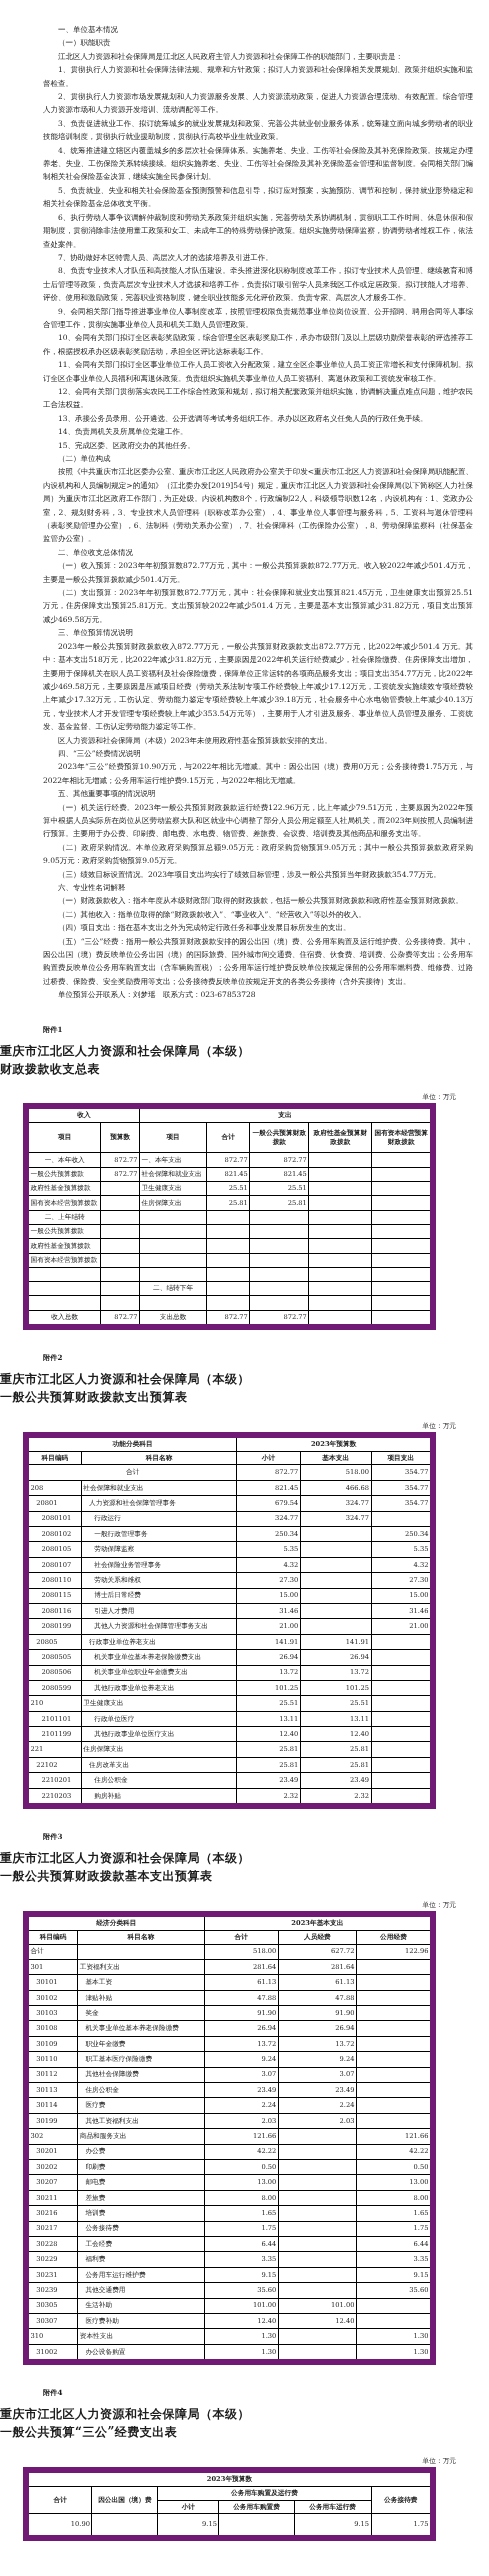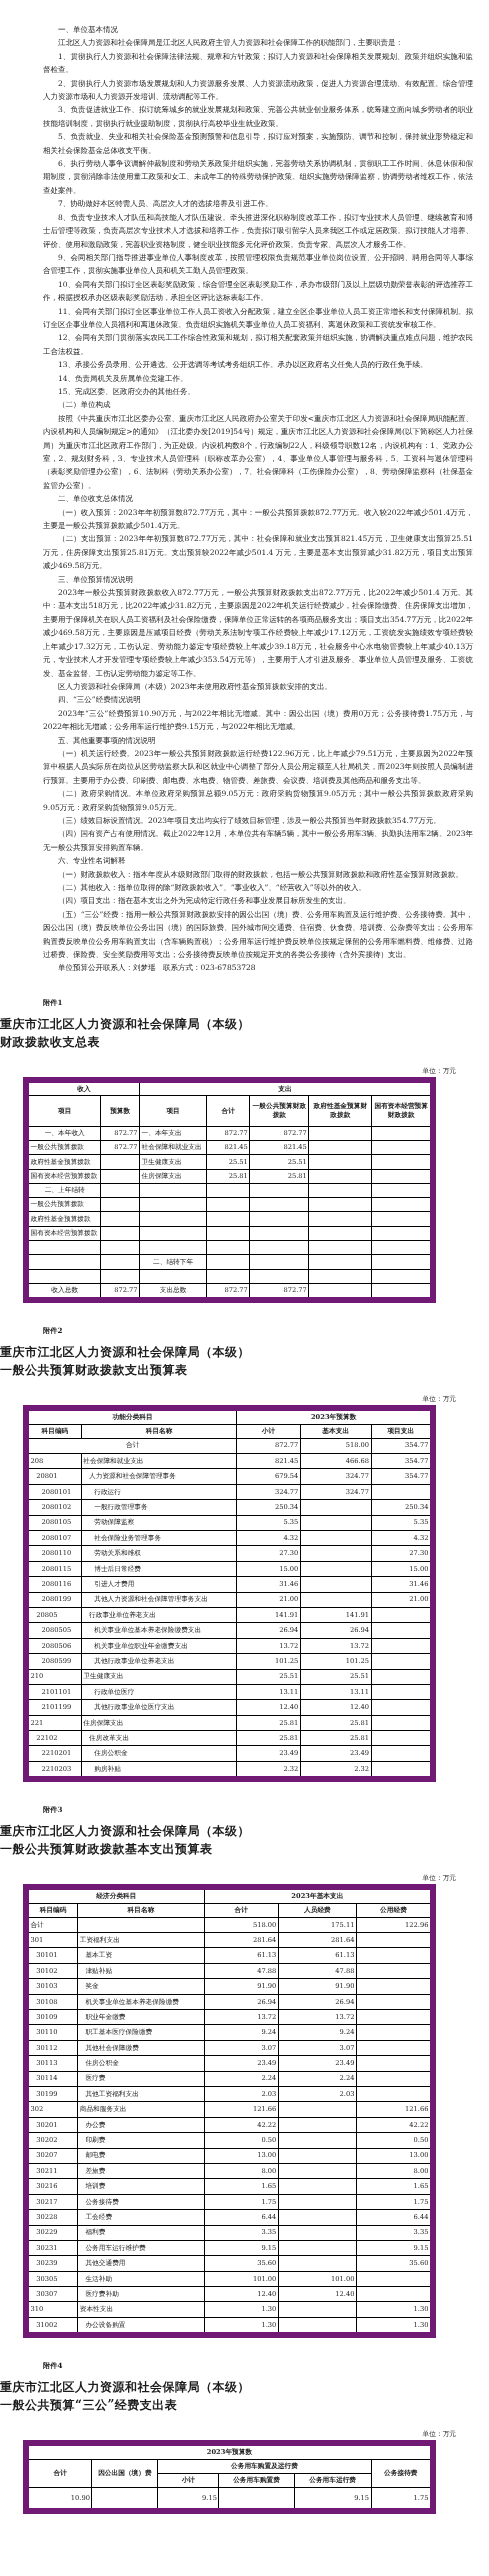--- a/index.html
+++ b/index.html
@@ -24,24 +24,26 @@
   .t1 thead tr:last-child th{height:25px;}
   .t1 tbody td{height:11.3px;}
   .t4 tbody td{height:18.5px;}
 </style>
 </head>
 <body>
 
 <div class="doc">
   <section class="intro" id="intro">
       <p class="para para-heading">一、单位基本情况</p>
+      <p class="para para-heading">（一）职能职责</p>
       <p class="para para-body">江北区人力资源和社会保障局是江北区人民政府主管人力资源和社会保障工作的职能部门，主要职责是：</p>
       <p class="para para-body">1、贯彻执行人力资源和社会保障法律法规、规章和方针政策；拟订人力资源和社会保障相关发展规划、政策并组织实施和监督检查。</p>
       <p class="para para-body">2、贯彻执行人力资源市场发展规划和人力资源服务发展、人力资源流动政策，促进人力资源合理流动、有效配置。综合管理人力资源市场和人力资源开发培训、流动调配等工作。</p>
       <p class="para para-body">3、负责促进就业工作、拟订统筹城乡的就业发展规划和政策、完善公共就业创业服务体系，统筹建立面向城乡劳动者的职业技能培训制度，贯彻执行就业援助制度，贯彻执行高校毕业生就业政策。</p>
+      <p class="para para-body">4、统筹推进建立辖区内覆盖城乡的多层次社会保障体系。实施养老、失业、工伤等社会保险及其补充保险政策。按规定办理养老、失业、工伤保险关系转续接续。组织实施养老、失业、工伤等社会保险及其补充保险基金管理和监督制度。会同相关部门编制相关社会保险基金决算，继续实施全民参保计划。</p>
       <p class="para para-body">5、负责就业、失业和相关社会保险基金预测预警和信息引导，拟订应对预案，实施预防、调节和控制，保持就业形势稳定和相关社会保险基金总体收支平衡。</p>
       <p class="para para-body">6、执行劳动人事争议调解仲裁制度和劳动关系政策并组织实施，完善劳动关系协调机制，贯彻职工工作时间、休息休假和假期制度，贯彻消除非法使用童工政策和女工、未成年工的特殊劳动保护政策。组织实施劳动保障监察，协调劳动者维权工作，依法查处案件。</p>
       <p class="para para-body">7、协助做好本区特需人员、高层次人才的选拔培养及引进工作。</p>
       <p class="para para-body">8、负责专业技术人才队伍和高技能人才队伍建设。牵头推进深化职称制度改革工作，拟订专业技术人员管理、继续教育和博士后管理等政策，负责高层次专业技术人才选拔和培养工作，负责拟订吸引留学人员来我区工作或定居政策。拟订技能人才培养、评价、使用和激励政策，完善职业资格制度，健全职业技能多元化评价政策。负责专家、高层次人才服务工作。</p>
       <p class="para para-body">9、会同相关部门指导推进事业单位人事制度改革，按照管理权限负责规范事业单位岗位设置、公开招聘、聘用合同等人事综合管理工作，贯彻实施事业单位人员和机关工勤人员管理政策。</p>
       <p class="para para-body">10、会同有关部门拟订全区表彰奖励政策，综合管理全区表彰奖励工作，承办市级部门及以上层级功勋荣誉表彰的评选推荐工作，根据授权承办区级表彰奖励活动，承担全区评比达标表彰工作。</p>
       <p class="para para-body">11、会同有关部门拟订全区事业单位工作人员工资收入分配政策，建立全区企事业单位人员工资正常增长和支付保障机制。拟订全区企事业单位人员福利和离退休政策。负责组织实施机关事业单位人员工资福利、离退休政策和工资统发审核工作。</p>
       <p class="para para-body">12、会同有关部门贯彻落实农民工工作综合性政策和规划，拟订相关配套政策并组织实施，协调解决重点难点问题，维护农民工合法权益。</p>
       <p class="para para-body">13、承接公务员录用、公开遴选、公开选调等考试考务组织工作。承办以区政府名义任免人员的行政任免手续。</p>
       <p class="para para-body">14、负责局机关及所属单位党建工作。</p>
@@ -53,21 +55,20 @@
       <p class="para para-body">（二）支出预算：2023年年初预算数872.77万元，其中：社会保障和就业支出预算821.45万元，卫生健康支出预算25.51万元，住房保障支出预算25.81万元。支出预算较2022年减少501.4 万元，主要是基本支出预算减少31.82万元，项目支出预算减少469.58万元。</p>
       <p class="para para-heading">三、单位预算情况说明</p>
       <p class="para para-body">2023年一般公共预算财政拨款收入872.77万元，一般公共预算财政拨款支出872.77万元，比2022年减少501.4 万元。其中：基本支出518万元，比2022年减少31.82万元，主要原因是2022年机关运行经费减少，社会保险缴费、住房保障支出增加，主要用于保障机关在职人员工资福利及社会保险缴费，保障单位正常运转的各项商品服务支出；项目支出354.77万元，比2022年减少469.58万元，主要原因是压减项目经费（劳动关系法制专项工作经费较上年减少17.12万元，工资统发实施绩效专项经费较上年减少17.32万元，工伤认定、劳动能力鉴定专项经费较上年减少39.18万元，社会服务中心水电物管费较上年减少40.13万元，专业技术人才开发管理专项经费较上年减少353.54万元等），主要用于人才引进及服务、事业单位人员管理及服务、工资统发、基金监督、工伤认定劳动能力鉴定等工作。</p>
       <p class="para para-body">区人力资源和社会保障局（本级）2023年未使用政府性基金预算拨款安排的支出。</p>
       <p class="para para-heading">四、“三公”经费情况说明</p>
       <p class="para para-body">2023年“三公”经费预算10.90万元，与2022年相比无增减。其中：因公出国（境）费用0万元；公务接待费1.75万元，与2022年相比无增减；公务用车运行维护费9.15万元，与2022年相比无增减。</p>
       <p class="para para-heading">五、其他重要事项的情况说明</p>
       <p class="para para-body">（一）机关运行经费。2023年一般公共预算财政拨款运行经费122.96万元，比上年减少79.51万元，主要原因为2022年预算中根据人员实际所在岗位从区劳动监察大队和区就业中心调整了部分人员公用定额至人社局机关，而2023年则按照人员编制进行预算。主要用于办公费、印刷费、邮电费、水电费、物管费、差旅费、会议费、培训费及其他商品和服务支出等。</p>
       <p class="para para-body">（二）政府采购情况。本单位政府采购预算总额9.05万元：政府采购货物预算9.05万元；其中一般公共预算拨款政府采购9.05万元：政府采购货物预算9.05万元。</p>
       <p class="para para-body">（三）绩效目标设置情况。2023年项目支出均实行了绩效目标管理，涉及一般公共预算当年财政拨款354.77万元。</p>
-      <p class="para para-body">（四）国有资产占有使用情况。截止2022年12月，本单位共有车辆5辆，其中一般公务用车3辆、执勤执法用车2辆。2023年无一般公共预算安排购置车辆。</p>
       <p class="para para-heading">六、专业性名词解释</p>
       <p class="para para-body">（一）财政拨款收入：指本年度从本级财政部门取得的财政拨款，包括一般公共预算财政拨款和政府性基金预算财政拨款。</p>
       <p class="para para-body">（二）其他收入：指单位取得的除“财政拨款收入”、“事业收入”、“经营收入”等以外的收入。</p>
       <p class="para para-body">（四）项目支出：指在基本支出之外为完成特定行政任务和事业发展目标所发生的支出。</p>
       <p class="para para-body">（五）“三公”经费：指用一般公共预算财政拨款安排的因公出国（境）费、公务用车购置及运行维护费、公务接待费。其中，因公出国（境）费反映单位公务出国（境）的国际旅费、国外城市间交通费、住宿费、伙食费、培训费、公杂费等支出；公务用车购置费反映单位公务用车购置支出（含车辆购置税）；公务用车运行维护费反映单位按规定保留的公务用车燃料费、维修费、过路过桥费、保险费、安全奖励费用等支出；公务接待费反映单位按规定开支的各类公务接待（含外宾接待）支出。</p>
       <p class="para para-body">单位预算公开联系人：刘梦瑶　联系方式：023-67853728</p>
     </section>
   <section class="attachments" id="attachments">
       <section class="attachment t1">
         <div class="att-label">附件1</div>
@@ -424,21 +425,21 @@
               <th>合计</th>
               <th>人员经费</th>
               <th>公用经费</th>
             </tr>
           </thead>
           <tbody>
             <tr>
               <td class="al-left">合计</td>
               <td class="al-left"></td>
               <td class="al-right">518.00</td>
-              <td class="al-right">175.11</td>
+              <td class="al-right">627.72</td>
               <td class="al-right">122.96</td>
             </tr>
             <tr>
               <td class="al-left">301</td>
               <td class="al-left">工资福利支出</td>
               <td class="al-right">281.64</td>
               <td class="al-right">281.64</td>
               <td class="al-right"></td>
             </tr>
             <tr>

